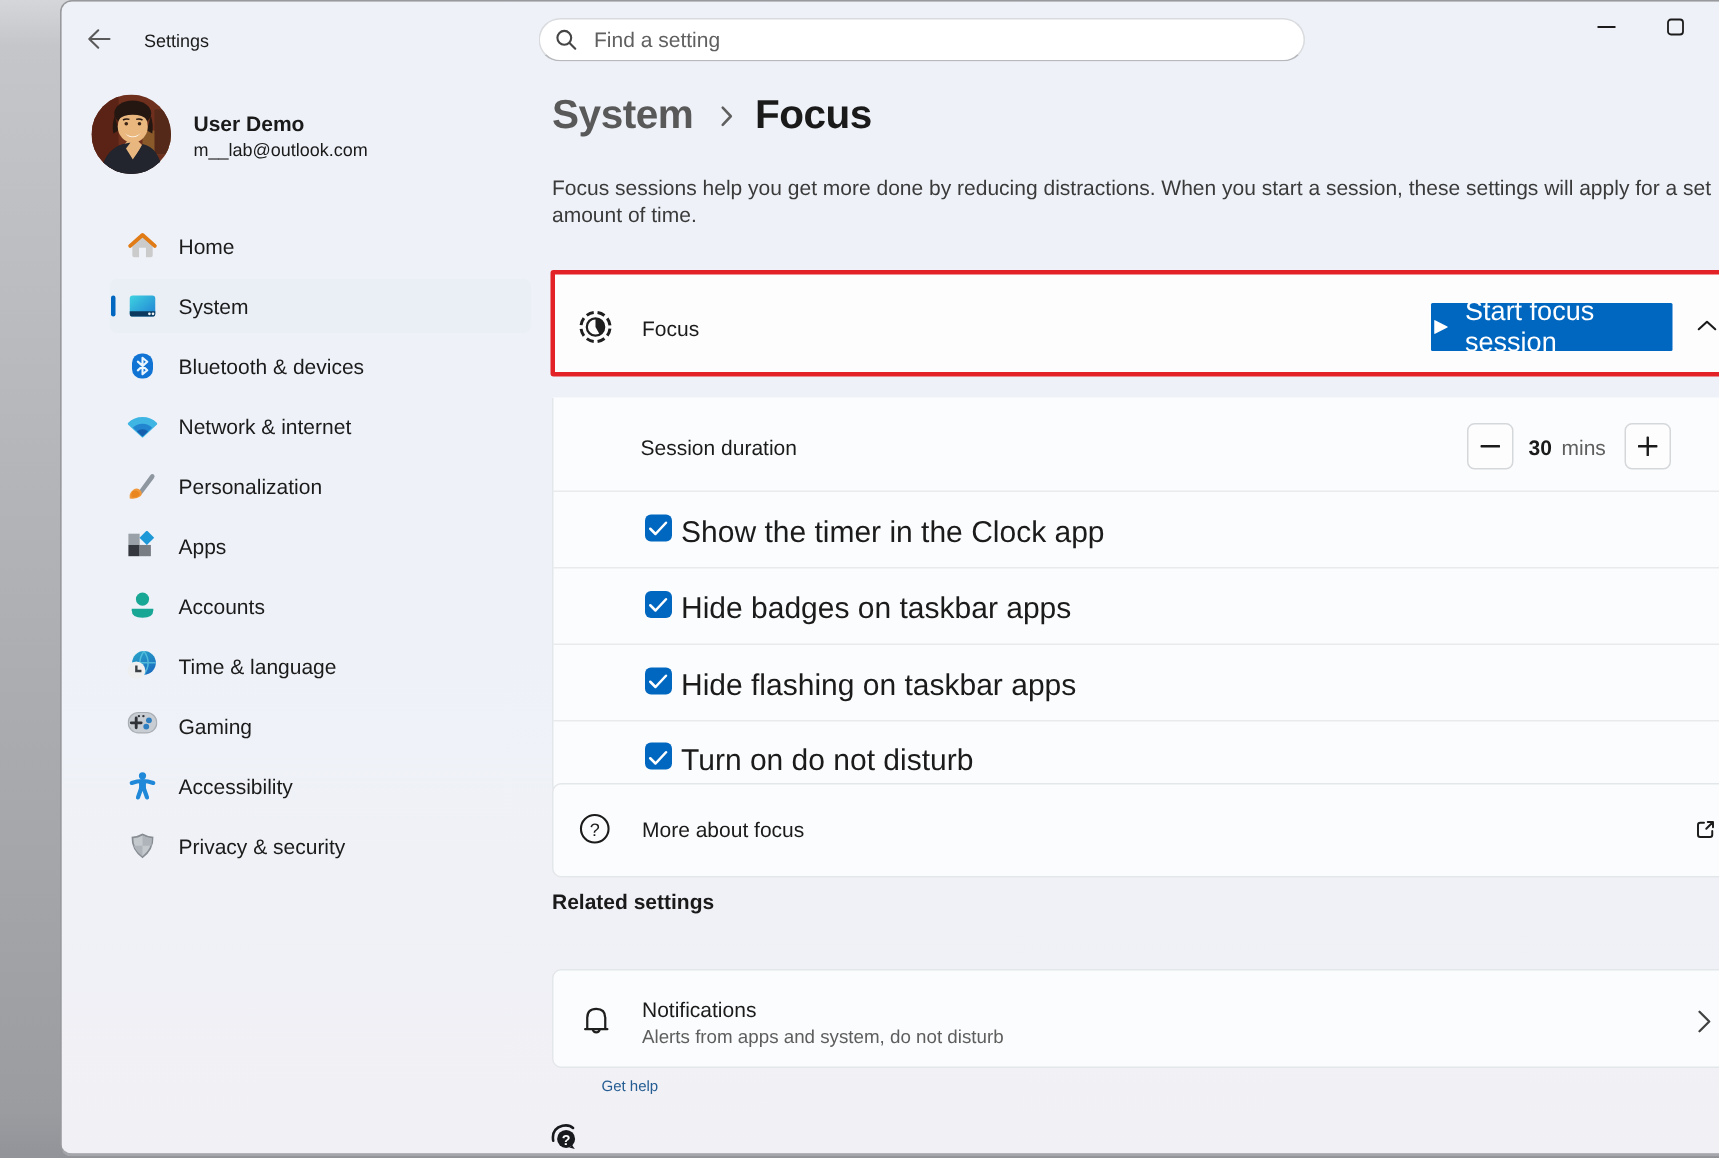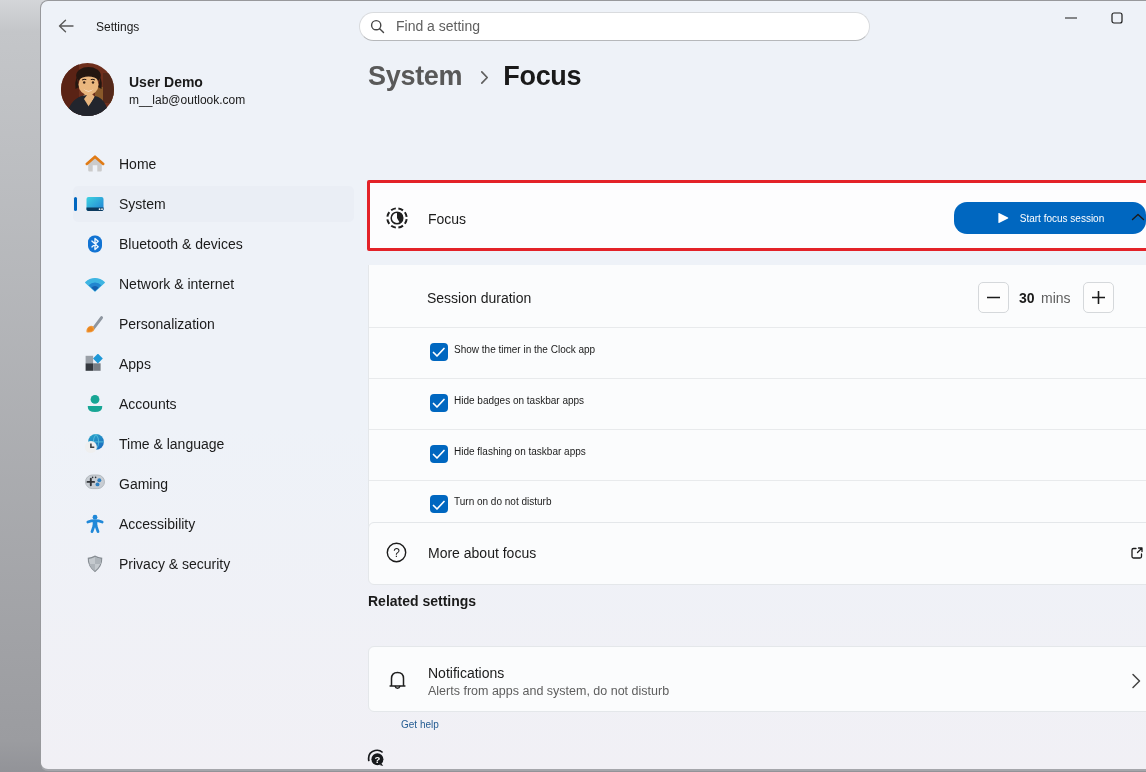--- a/index.html
+++ b/index.html
@@ -28,28 +28,28 @@
   .navitem.sel { background:#eaeef5; }
   .navitem.sel::before { content:""; position:absolute; left:1px; top:11px; width:3px; height:14px;
                          border-radius:2px; background:#0067c0; }
   
   #h1 { left:327px; top:60px; font-size:27px; color:#1a1a1a; font-weight:600; letter-spacing:-0.3px;}
   #h1 .crumb { color:#595959; font-weight:600; }
   #desc { left:327px; top:115px; width:775px; font-size:14px; line-height:18px; color:#3a3a3a; }
   #focusCard { left:326px; top:179px; width:794px; height:71px; border:3px solid #e32228;
                background:#fdfdfe; border-radius:2px; z-index:5; }
   #focusLabel { left:387px; top:210px; z-index:6; font-size:14px; color:#1b1b1b; }
-  #startBtn { left:913px; top:201px; z-index:6; width:192px; height:32px; background:#0067c0; border-radius:13px;
-              color:#ffffff; font-size:10px; display:flex; align-items:center; justify-content:center; }
+  #startBtn { left:913px; top:201px; z-index:6; width:161px; height:32px; background:#0067c0; border-radius:1px;
+              color:#ffffff; font-size:18px; display:flex; align-items:center; justify-content:center; }
   #body1 { left:327px; top:264px; width:792px; height:265px; background:#fbfcfd;
            border:1px solid #e4e7ea; border-top:none; border-radius:0 0 6px 6px; }
   .sep-line { position:absolute; left:0; width:100%; height:1px; background:#e8eaec; }
   .rowlabel { position:absolute; font-size:14px; color:#1b1b1b; }
   .chk { position:absolute; left:61px; width:18px; height:18px; background:#0067c0; border-radius:4px; }
-  .chklabel { position:absolute; left:85px; font-size:10px; color:#1b1b1b; }
+  .chklabel { position:absolute; left:85px; font-size:20px; color:#1b1b1b; }
   #moreCard { left:327px; top:521px; width:792px; height:63px; background:#fbfcfd;
               border:1px solid #e4e7ea; border-radius:6px; }
   #moreLabel { left:387px; top:544px; font-size:14px; color:#1b1b1b; }
   #related { left:327px; top:592px; font-size:14px; font-weight:bold; color:#1a1a1a; }
   #notifCard { left:327px; top:645px; width:792px; height:66px; background:#fbfcfd;
                border:1px solid #e4e7ea; border-radius:6px; }
   #notifTitle { left:387px; top:664px; font-size:14px; color:#1b1b1b; }
   #notifSub { left:387px; top:683px; font-size:12.5px; color:#5e5e5e; }
   #gethelp { left:360px; top:718px; font-size:10px; color:#255d93; }
   #scrollthumb { left:1140px; top:117px; width:2.5px; height:614px; background:#999b9e; border-radius:2px; }
@@ -200,20 +200,21 @@
             <path d="M10 1.6 Q13.4 3.5 17.3 3.8 Q17.7 12.4 10 18.2 Q2.3 12.4 2.7 3.8 Q6.6 3.5 10 1.6 Z" fill="#878d93"></path>
             <path d="M10 3 Q13 4.6 16.1 4.9 Q16.3 11.8 10 16.8 Q3.7 11.8 3.9 4.9 Q7 4.6 10 3 Z" fill="#c4c9ce"></path>
             <path d="M10 3 Q13 4.6 16.1 4.9 L16 9.9 L10 9.9 Z M10 16.8 Q5.2 13 4.2 9.9 L10 9.9 Z" fill="#aeb4ba"></path>
           </svg>
     </span>Privacy &amp; security</div>
   </div>
 
   <div class="abs" id="h1"><span class="crumb">System</span><svg style="margin:0 14px 0 18px" width="9" height="15" viewBox="0 0 9 15">
         <path d="M1.8 1.8 L7.2 7.5 L1.8 13.2" stroke="#5f5f5f" stroke-width="1.7" fill="none" stroke-linecap="round" stroke-linejoin="round"></path>
       </svg>Focus</div>
+  <div class="abs" id="desc">Focus sessions help you get more done by reducing distractions. When you start a session, these settings will apply for a set amount of time.</div>
 
   <div class="abs" id="focusCard"></div>
   <svg class="abs" style="left:345px;top:206px;z-index:6" width="22" height="22" viewBox="0 0 22 22">
     <circle cx="11" cy="11" r="9.7" stroke="#1f1f1f" stroke-width="2" fill="none" stroke-dasharray="5.0 2.62" stroke-dashoffset="-1.1"></circle>
     <circle cx="11" cy="11" r="5.8" stroke="#1f1f1f" stroke-width="1.5" fill="#fdfdfe"></circle>
     <path d="M11 11 L11 5.1 A5.9 5.9 0 0 1 13.9 16.1 Z" fill="#1f1f1f"></path>
   </svg>
   <div class="abs" id="focusLabel">Focus</div>
   <div class="abs" id="startBtn">
     <svg width="14" height="14" viewBox="0 0 14 14" style="margin-right:10px">

